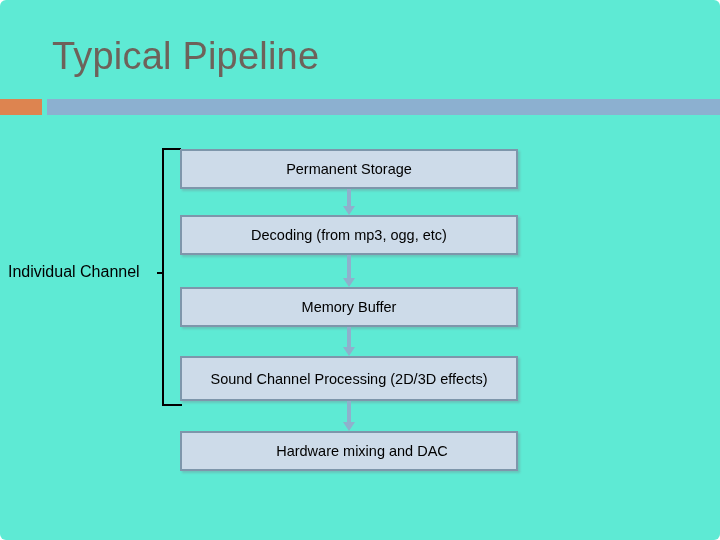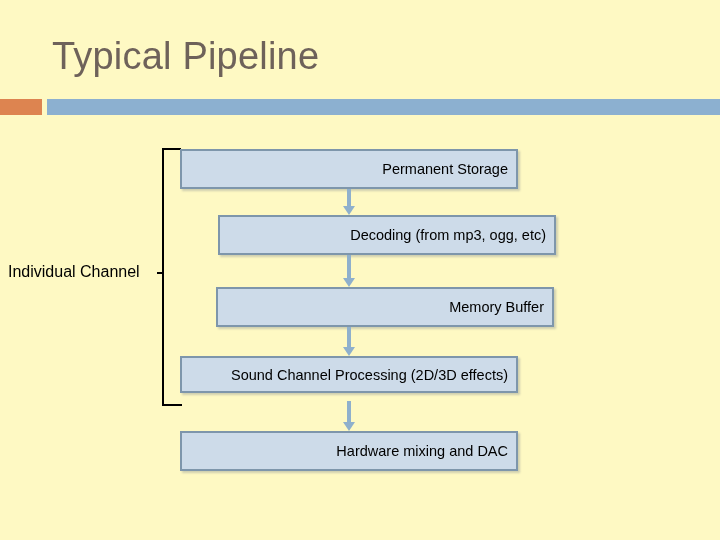--- a/index.html
+++ b/index.html
@@ -13,21 +13,22 @@
     font-family: "Liberation Sans", sans-serif;
     overflow: hidden;
     position: relative;
   }
 
   #slide {
     position: absolute;
     inset: 0;
     width: 720px;
     height: 540px;
-    background: #fef9c3;
+    background: #5eead4;
+    border-radius: 6px;
   }
 
   
   #slide-title {
     position: absolute;
     left: 52px;
     top: 32px;
     font-size: 38px;
     line-height: 48px;
     font-weight: normal;
@@ -68,27 +69,26 @@
     justify-content: center;
     text-align: center;
     color: #000000;
     font-size: 14.5px;
     line-height: 20px;
     padding: 2px 8px;
   }
   .flow-box .box-label {
     display: block;
     width: 100%;
-    text-align: right;
   }
 
   #box-1 { top: 149px; height: 40px; }
-  #box-2 { top: 215px; height: 40px; margin-left: 38px; }
-  #box-3 { top: 287px; height: 40px; margin-left: 36px; }
-  #box-4 { top: 356px; height: 37px; }
+  #box-2 { top: 215px; height: 40px; }
+  #box-3 { top: 287px; height: 40px; }
+  #box-4 { top: 356px; height: 45px; }
   #box-5 { top: 431px; height: 40px; padding-left: 34px; }
 
   
   .arrow {
     position: absolute;
     left: 345px;
     width: 8px;
   }
   .arrow .shaft {
     position: absolute;

